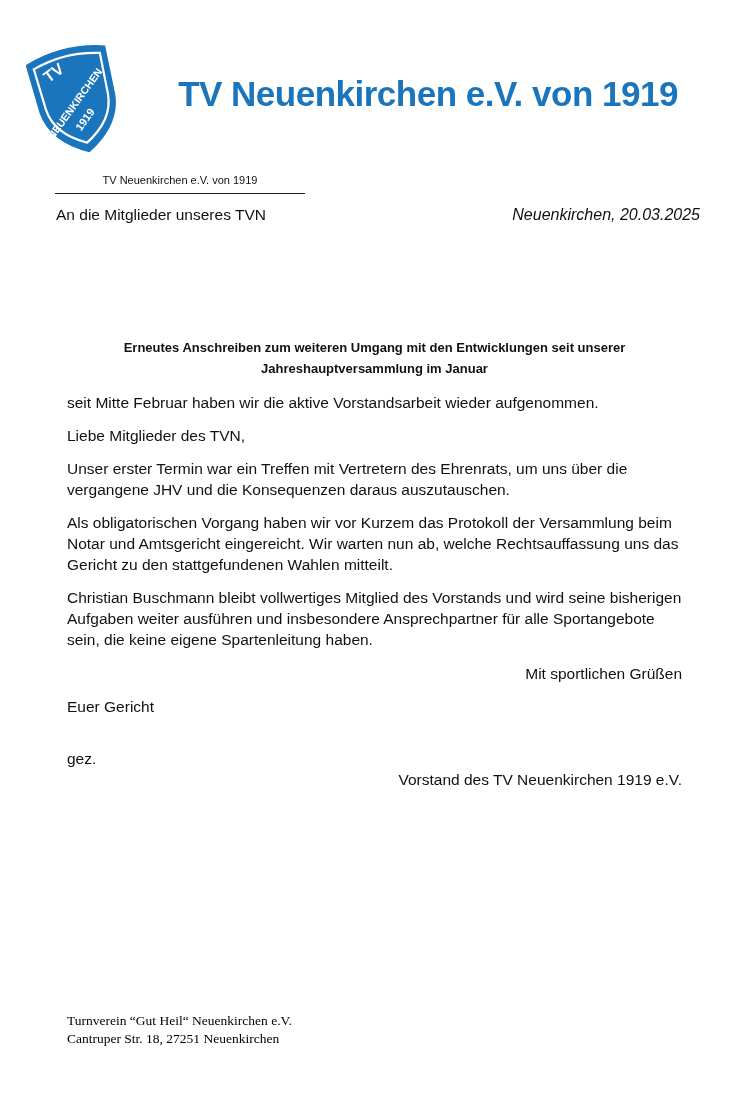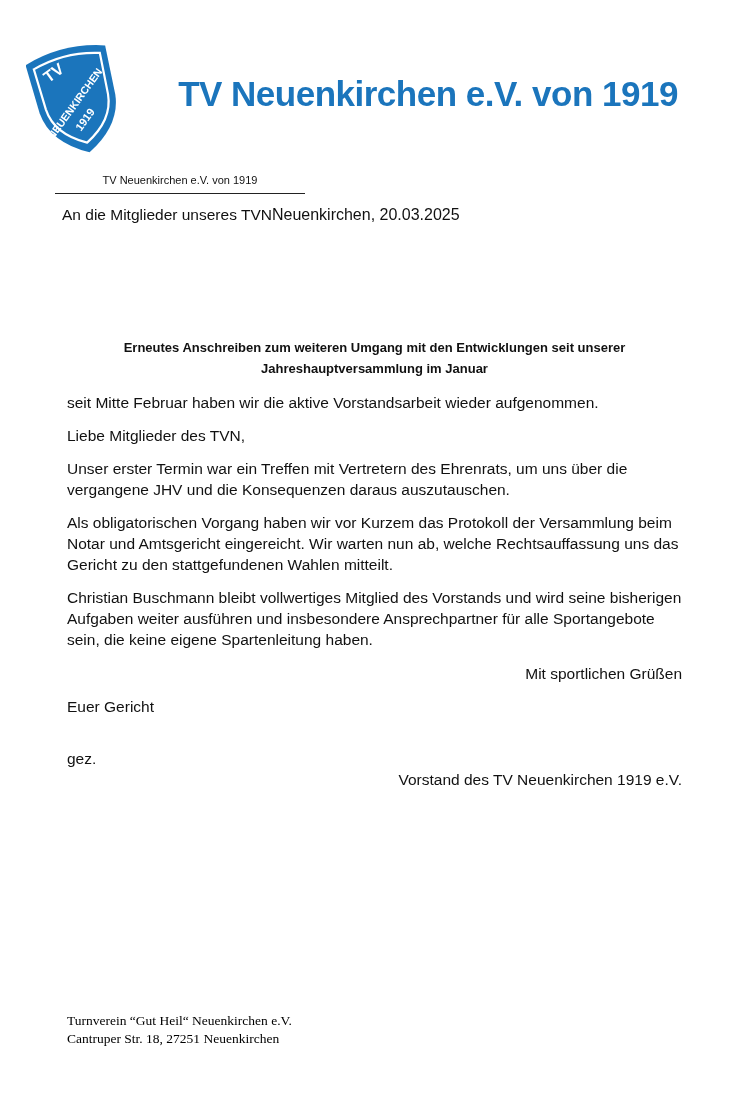--- a/index.html
+++ b/index.html
@@ -26,25 +26,25 @@
   }
   .sender-block {
     position:absolute; left:55px; top:174px;
     width:250px;
     text-align:center;
     font-size:11px;
     padding-bottom:7px;
     border-bottom:1.5px solid #222;
   }
   .addr-row {
-    position:absolute; left:62px; right:48px; top:206px;
-    display:flex; justify-content:flex-start; align-items:flex-start;
+    position:absolute; left:56px; right:48px; top:206px;
+    display:flex; justify-content:space-between; align-items:flex-start;
     font-size:15.5px;
   }
-  .place-date { font-size:16px; }
+  .place-date { font-size:16px;font-style:italic; }
   .subject {
     position:absolute; left:67px; top:337px; width:615px;
     text-align:center;
     font-weight:700; font-size:13px; line-height:21px;
   }
   .body-block {
     position:absolute; left:67px; top:392px; width:615px;
     font-size:15.5px; line-height:21px;
   }
   .body-block p { margin:0 0 12px 0; }

